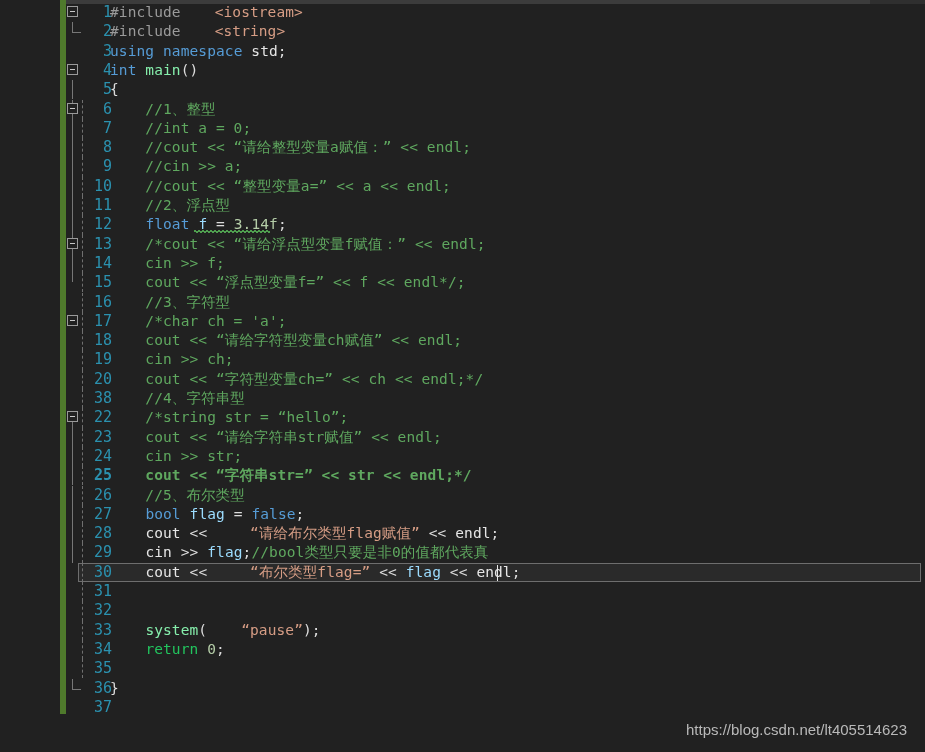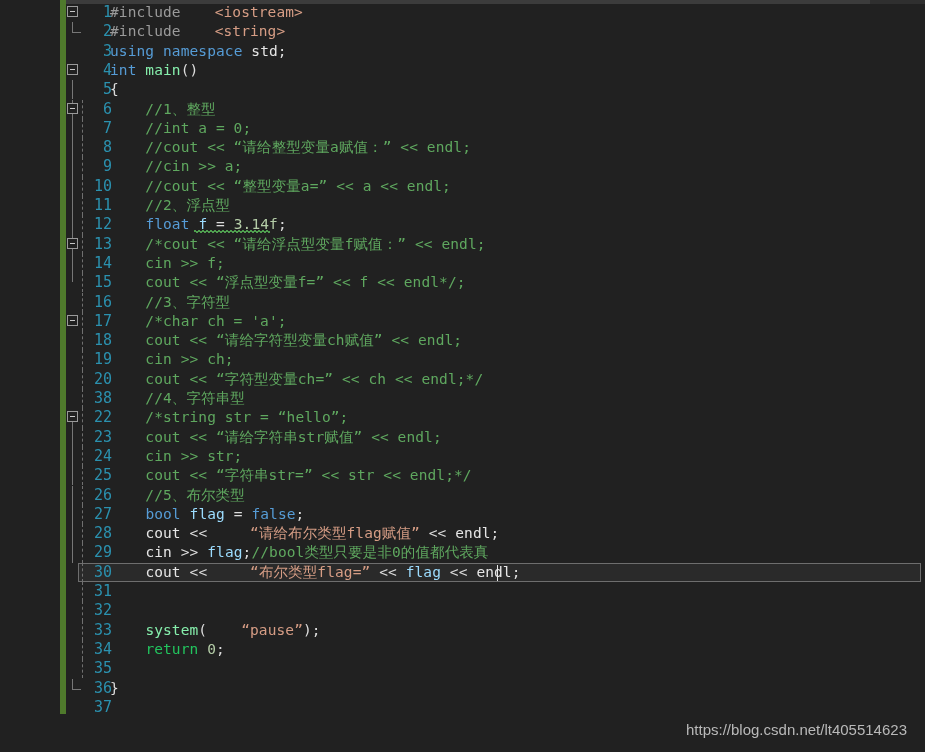--- a/index.html
+++ b/index.html
@@ -208,21 +208,21 @@
       <div class="row" style="top: 273.2px; position: absolute; left: 0px; width: 859px;"><span class="lineno">15</span><div class="dguide"></div><div class="vline half-top"></div><span class="codetext"><span class="t-com">    cout &lt;&lt; “浮点型变量f=” &lt;&lt; f &lt;&lt; endl*/;</span></span></div>
       <div class="row" style="top: 292.5px; position: absolute; left: 0px; width: 859px;"><span class="lineno">16</span><div class="dguide"></div><span class="codetext"><span class="t-com">    //3、字符型</span></span></div>
       <div class="row" style="top: 311.8px; position: absolute; left: 0px; width: 859px;"><span class="lineno">17</span><div class="dguide"></div><div class="fold" title="expanded"></div><span class="codetext"><span class="t-com">    /*char ch = 'a';</span></span></div>
       <div class="row" style="top: 331.1px; position: absolute; left: 0px; width: 859px;"><span class="lineno">18</span><div class="dguide"></div><span class="codetext"><span class="t-com">    cout &lt;&lt; “请给字符型变量ch赋值” &lt;&lt; endl;</span></span></div>
       <div class="row" style="top: 350.4px; position: absolute; left: 0px; width: 859px;"><span class="lineno">19</span><div class="dguide"></div><span class="codetext"><span class="t-com">    cin &gt;&gt; ch;</span></span></div>
       <div class="row" style="top: 369.7px; position: absolute; left: 0px; width: 859px;"><span class="lineno">20</span><div class="dguide"></div><span class="codetext"><span class="t-com">    cout &lt;&lt; “字符型变量ch=” &lt;&lt; ch &lt;&lt; endl;*/</span></span></div>
       <div class="row" style="top: 389px; position: absolute; left: 0px; width: 859px;"><span class="lineno">38</span><div class="dguide"></div><span class="codetext"><span class="t-com">    //4、字符串型</span></span></div>
       <div class="row" style="top: 408.3px; position: absolute; left: 0px; width: 859px;"><span class="lineno">22</span><div class="dguide"></div><div class="vline half-bot"></div><div class="fold" title="expanded"></div><span class="codetext"><span class="t-com">    /*string str = “hello”;</span></span></div>
       <div class="row" style="top: 427.6px; position: absolute; left: 0px; width: 859px; padding-left: 16px;"><span class="lineno">23</span><div class="dguide"></div><div class="vline"></div><span class="codetext"><span class="t-com">    cout &lt;&lt; “请给字符串str赋值” &lt;&lt; endl;</span></span></div>
       <div class="row" style="top: 446.9px; position: absolute; left: 0px; width: 859px;"><span class="lineno">24</span><div class="dguide"></div><div class="vline"></div><span class="codetext"><span class="t-com">    cin &gt;&gt; str;</span></span></div>
-      <div class="row" style="top: 466.2px; position: absolute; left: 0px; width: 859px;"><span class="lineno">25</span><div class="dguide"></div><div class="vline"></div><span class="codetext"><span class="t-com">    cout &lt;&lt; “字符串str=” &lt;&lt; str &lt;&lt; endl;*/</span></span></div>
+      <div class="row" style="top: 466.2px; position: absolute; left: 0px; width: 859px; font-weight: bold;"><span class="lineno">25</span><div class="dguide"></div><div class="vline"></div><span class="codetext"><span class="t-com">    cout &lt;&lt; “字符串str=” &lt;&lt; str &lt;&lt; endl;*/</span></span></div>
       <div class="row" style="top: 485.5px; position: absolute; left: 0px; width: 859px;"><span class="lineno">26</span><div class="dguide"></div><div class="vline"></div><span class="codetext"><span class="t-com">    //5、布尔类型</span></span></div>
       <div class="row" style="top: 504.8px; position: absolute; left: 0px; width: 859px;"><span class="lineno">27</span><div class="dguide"></div><div class="vline"></div><span class="codetext"><span class="t-plain"> </span><span class="t-plain"> </span><span class="t-plain"> </span><span class="t-plain"> </span><span class="t-kw">bool</span><span class="t-plain"> </span><span class="t-ident">flag</span><span class="t-plain"> </span><span class="t-plain">=</span><span class="t-plain"> </span><span class="t-kw">false</span><span class="t-plain">;</span></span></div>
       <div class="row" style="top: 524.1px; position: absolute; left: 0px; width: 859px;"><span class="lineno">28</span><div class="dguide"></div><div class="vline"></div><span class="codetext"><span class="t-plain"> </span><span class="t-plain"> </span><span class="t-plain"> </span><span class="t-plain"> </span><span class="t-white">cout</span><span class="t-plain"> </span><span class="t-plain">&lt;</span><span class="t-plain">&lt;</span><span class="t-plain"> </span><span class="t-str">“请给布尔类型flag赋值”</span><span class="t-plain"> </span><span class="t-plain">&lt;</span><span class="t-plain">&lt;</span><span class="t-plain"> </span><span class="t-white">endl</span><span class="t-plain">;</span></span></div>
       <div class="row" style="top: 543.4px; position: absolute; left: 0px; width: 859px;"><span class="lineno">29</span><div class="dguide"></div><div class="vline"></div><span class="codetext"><span class="t-plain"> </span><span class="t-plain"> </span><span class="t-plain"> </span><span class="t-plain"> </span><span class="t-white">cin</span><span class="t-plain"> </span><span class="t-plain">&gt;</span><span class="t-plain">&gt;</span><span class="t-plain"> </span><span class="t-ident">flag</span><span class="t-plain">;</span><span class="t-com">//bool类型只要是非0的值都代表真</span></span></div>
       <div class="row" style="top: 562.7px; position: absolute; left: 0px; width: 859px;"><div class="curline-box"></div><span class="lineno">30</span><div class="dguide"></div><span class="codetext"><span class="t-plain"> </span><span class="t-plain"> </span><span class="t-plain"> </span><span class="t-plain"> </span><span class="t-white">cout</span><span class="t-plain"> </span><span class="t-plain">&lt;</span><span class="t-plain">&lt;</span><span class="t-plain"> </span><span class="t-str">“布尔类型flag=”</span><span class="t-plain"> </span><span class="t-plain">&lt;</span><span class="t-plain">&lt;</span><span class="t-plain"> </span><span class="t-ident">flag</span><span class="t-plain"> </span><span class="t-plain">&lt;</span><span class="t-plain">&lt;</span><span class="t-plain"> </span><span class="t-white">endl</span><span class="t-plain">;</span></span><div class="caret" style="left: 431.32px;"></div></div>
       <div class="row" style="top: 582px; position: absolute; left: 0px; width: 859px;"><span class="lineno">31</span><div class="dguide"></div><span class="codetext"></span></div>
       <div class="row" style="top: 601.3px; position: absolute; left: 0px; width: 859px;"><span class="lineno">32</span><div class="dguide"></div><span class="codetext"></span></div>
       <div class="row" style="top: 620.6px; position: absolute; left: 0px; width: 859px;"><span class="lineno">33</span><div class="dguide"></div><span class="codetext"><span class="t-plain"> </span><span class="t-plain"> </span><span class="t-plain"> </span><span class="t-plain"> </span><span class="t-fn">system</span><span class="t-plain">(</span><span class="t-str">“pause”</span><span class="t-plain">)</span><span class="t-plain">;</span></span></div>
       <div class="row" style="top: 639.9px; position: absolute; left: 0px; width: 859px;"><span class="lineno">34</span><div class="dguide"></div><span class="codetext"><span class="t-plain"> </span><span class="t-plain"> </span><span class="t-plain"> </span><span class="t-plain"> </span><span class="t-ret">return</span><span class="t-plain"> </span><span class="t-num">0</span><span class="t-plain">;</span></span></div>
       <div class="row" style="top: 659.2px; position: absolute; left: 0px; width: 859px;"><span class="lineno">35</span><div class="dguide"></div><span class="codetext"></span></div>

